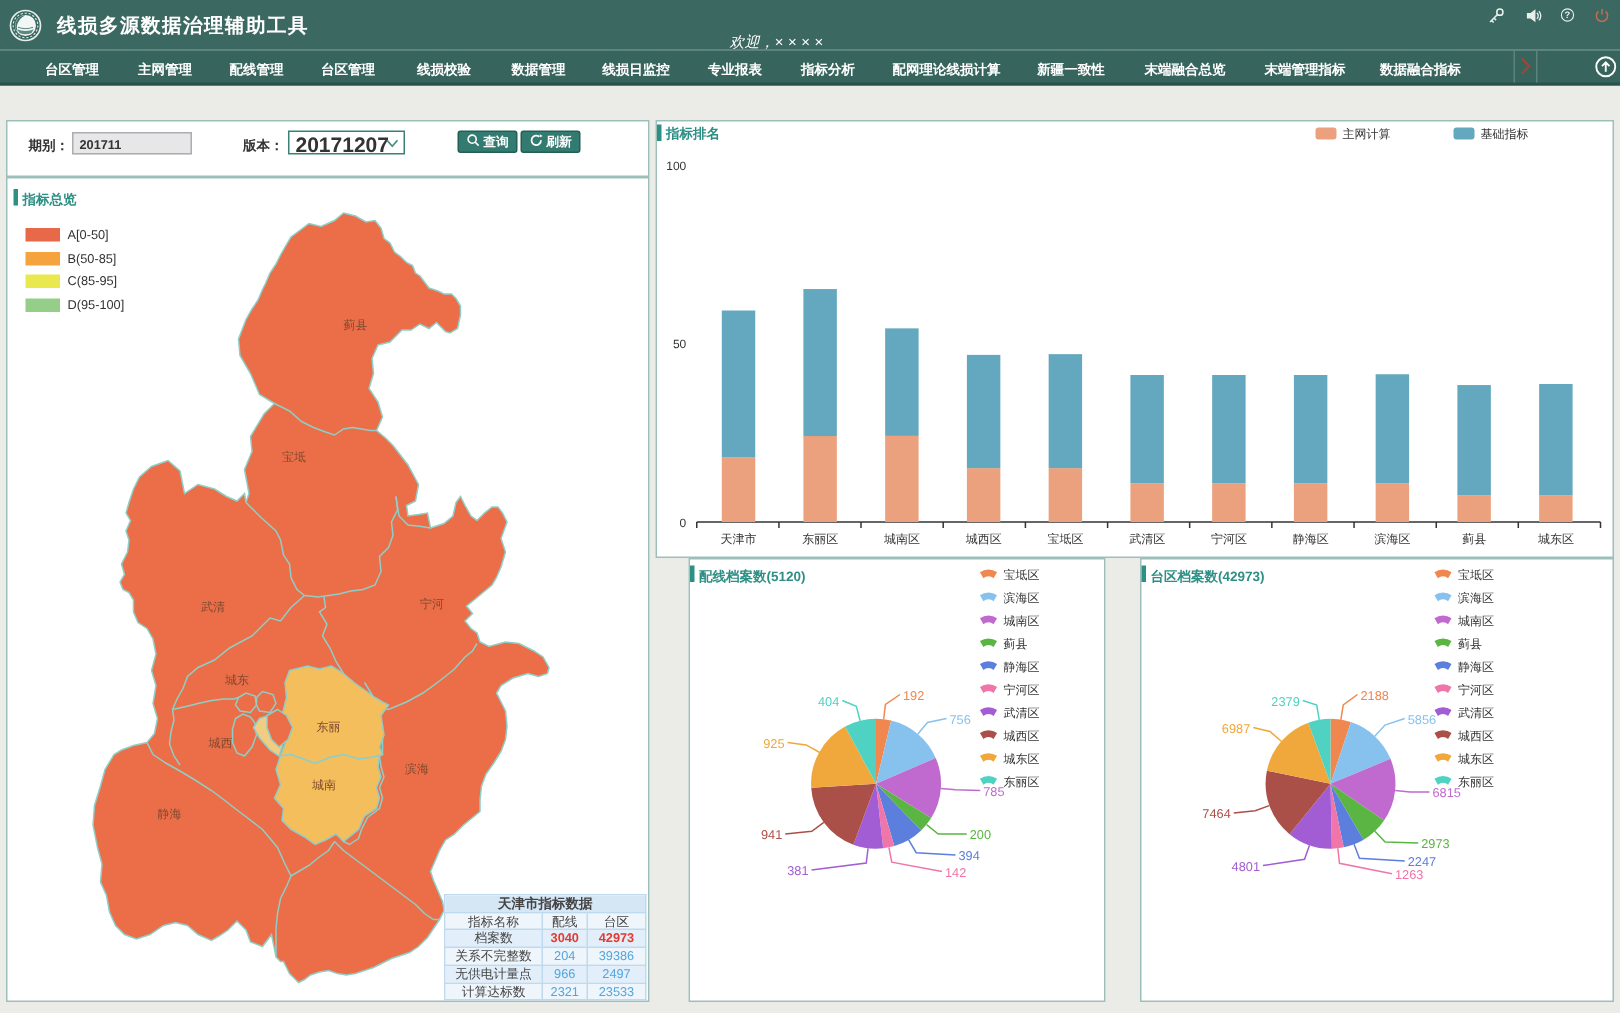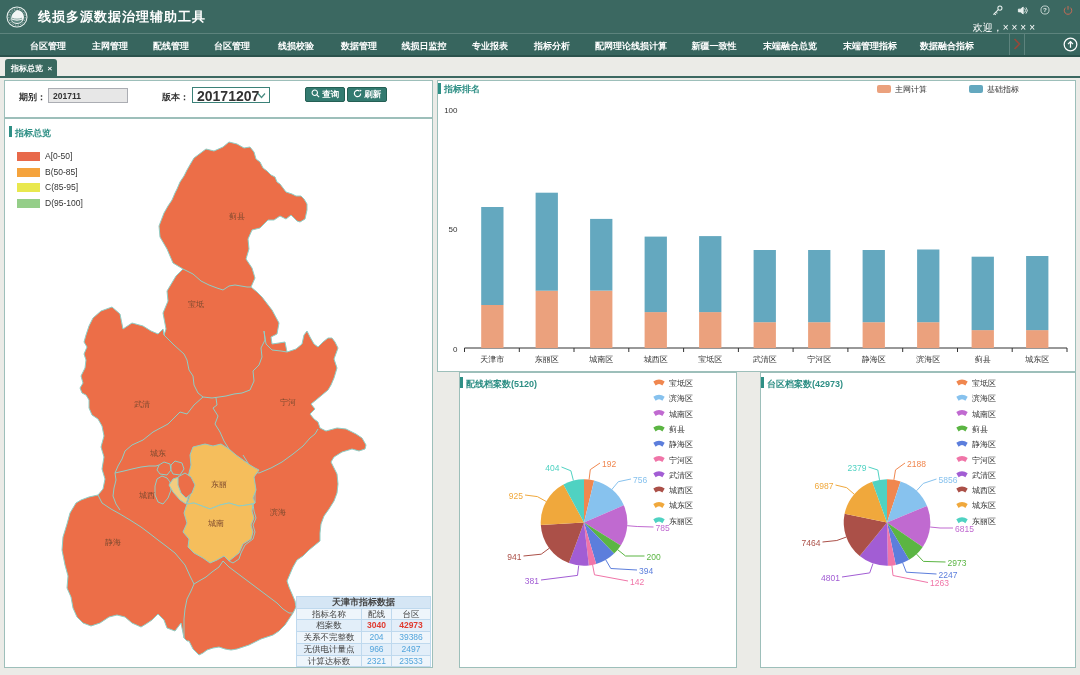--- a/index.html
+++ b/index.html
@@ -66,21 +66,21 @@
     <svg class="abs" style="left:1040px;top:5px" width="10" height="10" viewBox="0 0 16 16">
         <circle cx="8" cy="8" r="6.5" stroke="#E8F0EE" stroke-width="1.2" fill="none"></circle>
         <text x="8" y="11" text-anchor="middle" font-size="10" fill="#E8F0EE" font-weight="bold">?</text>
       </svg>
     <svg class="abs" style="left:1063px;top:5px" width="10" height="10" viewBox="0 0 16 16">
         <g stroke="#C96A55" stroke-width="1.6" fill="none">
           <path d="M4.2 4.2a6 6 0 1 0 7.6 0"></path>
           <path d="M8 1.5v6"></path>
         </g>
       </svg>
-    <div class="abs" style="left:0;width:1038px;top:21px;text-align:right;color:#FFF;font-size:10px;">欢迎，<span style="letter-spacing:3px">××××</span></div>
+    <div class="abs" style="left:0;width:1038px;top:21px;text-align:center;color:#FFF;font-size:10px;font-style:italic;">欢迎，<span style="letter-spacing:3px">××××</span></div>
   </div>
 
   <div class="abs" id="menubar">
     <span class="mi" style="left:48px">台区管理</span>
     <span class="mi" style="left:110px">主网管理</span>
     <span class="mi" style="left:171px">配线管理</span>
     <span class="mi" style="left:232px">台区管理</span>
     <span class="mi" style="left:296px">线损校验</span>
     <span class="mi" style="left:359px">数据管理</span>
     <span class="mi" style="left:424px">线损日监控</span>
@@ -93,23 +93,20 @@
     <span class="mi" style="left:947px">数据融合指标</span>
     <span class="abs" style="left:1009px;top:0;width:16px;height:21px;border-left:1px solid #5d837d;border-right:1px solid #5d837d;text-align:center;"><svg width="8" height="12" viewBox="0 0 8 12" style="margin-top:4px">
           <path d="M1.5 1L6.5 6L1.5 11" stroke="#96493A" stroke-width="1.6" fill="none"></path>
         </svg></span>
     <svg class="abs" style="left:1063px;top:3px" width="15" height="15" viewBox="0 0 18 18">
         <circle cx="9" cy="9" r="7.6" stroke="#FFF" stroke-width="1.5" fill="none"></circle>
         <path d="M9 13V6M6 8.5L9 5.5l3 3" stroke="#FFF" stroke-width="1.5" fill="none"></path>
       </svg>
   </div>
 
-  <div class="abs" id="tabbar">
-    <div id="tab1">指标总览&nbsp;&nbsp;×</div>
-  </div>
 
   <div class="panel" id="p-form">
     <span class="flabel" style="left:14px;top:10px">期别：</span>
     <div id="inp1">201711</div>
     <span class="flabel" style="left:157px;top:10px">版本：</span>
     <div id="sel1">20171207<svg style="position:absolute;right:3px;top:4px" width="9" height="7" viewBox="0 0 9 7">
           <path d="M1 1.5L4.5 5.5L8 1.5" stroke="#4A8C82" stroke-width="1.2" fill="none"></path>
         </svg></div>
     <div class="btn" style="left:300px;width:40px;"><svg width="9" height="9" viewBox="0 0 10 10" style="vertical-align:-1px">
           <circle cx="4.2" cy="4.2" r="3" fill="none" stroke="#FFF" stroke-width="1.2"></circle>

